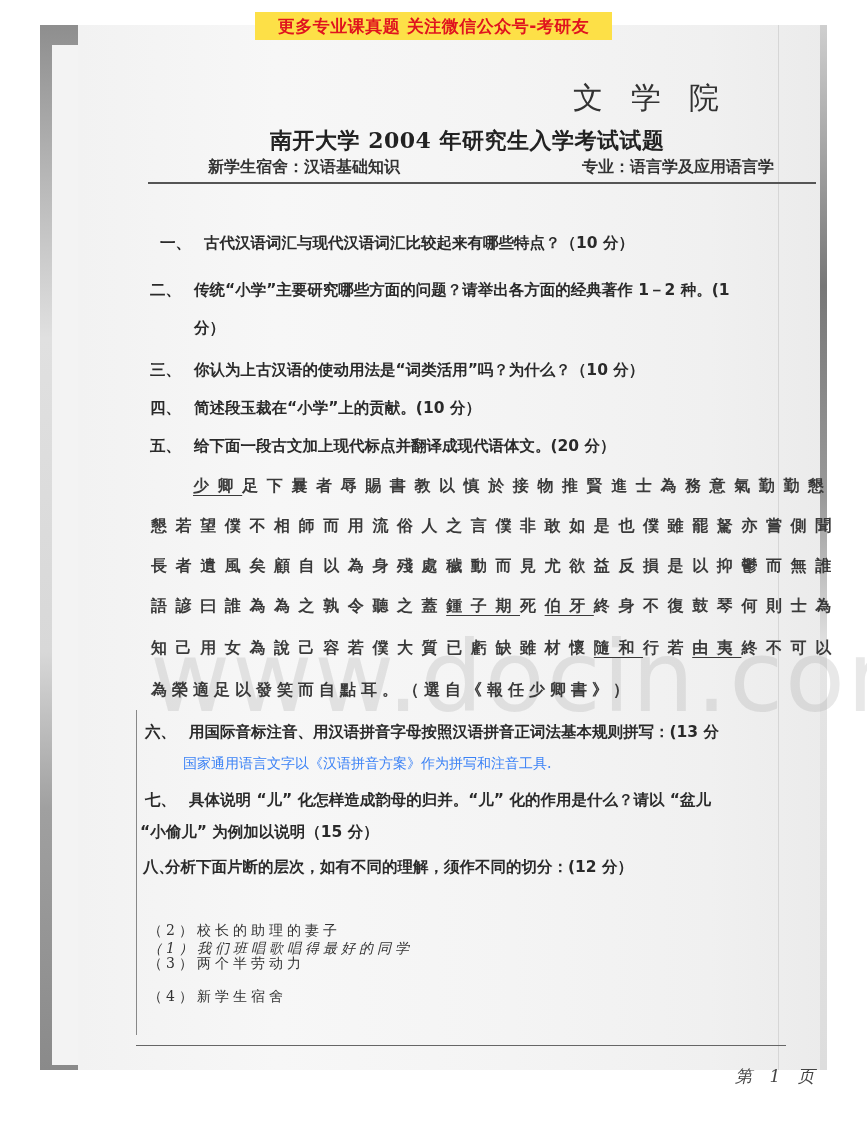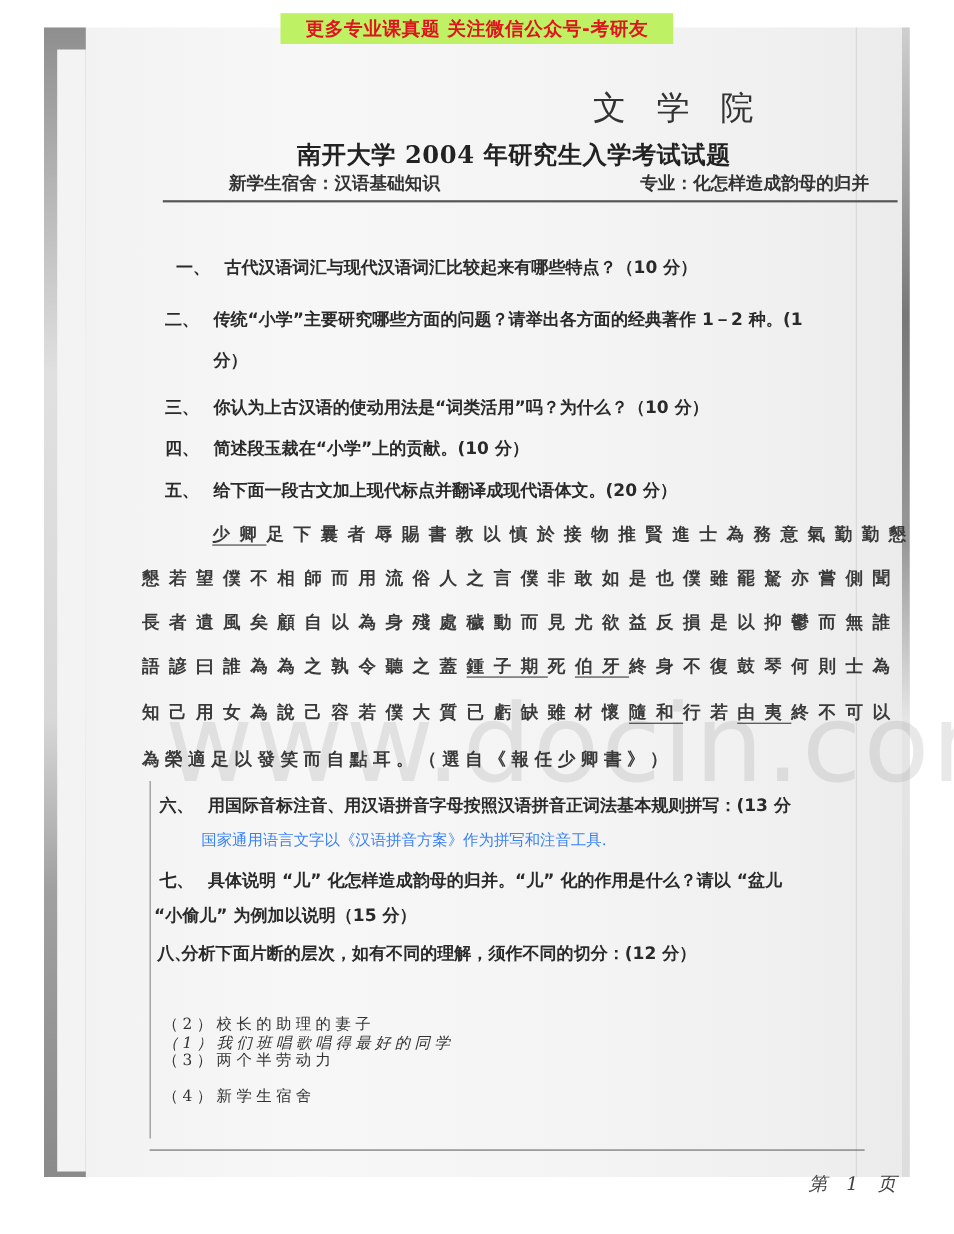--- a/index.html
+++ b/index.html
@@ -20,27 +20,27 @@
       background: #f3f3f3;
     }
     .scan-right-edge {
       position: absolute; left: 820px; top: 25px; width: 7px; height: 1045px;
       background: linear-gradient(180deg, #cfcfcf 0%, #777 25%, #999 45%, #e5e5e5 60%, #dddddd 100%);
     }
     .scan-vline {
       position: absolute; left: 778px; top: 25px; width: 1px; height: 1045px; background: #d6d6d6;
     }
     .watermark-banner {
-      position: absolute; left: 255px; top: 12px; width: 357px; height: 28px; background: #bef264;
+      position: absolute; left: 255px; top: 12px; width: 357px; height: 28px; background: #fde047;
       display: flex; align-items: center; justify-content: center;
       font-family: "DejaVu Sans", "Liberation Sans", sans-serif; font-weight: bold;
       font-size: 17px; color: #e0141e; letter-spacing: 0.5px;
     }
     .faculty {
-      position: absolute; left: 539px; top: 78px; font-size: 30px; letter-spacing: 28px; color: #333;
+      position: absolute; left: 573px; top: 78px; font-size: 30px; letter-spacing: 28px; color: #333;
       font-family: Liberation Serif, serif;
     }
     .title {
       position: absolute; left: 270px; top: 126px; font-size: 22px; font-weight: bold; color: #222; letter-spacing: 0.5px;
     }
     .subject {
       position: absolute; left: 208px; top: 157px; font-size: 16px; font-weight: bold; color: #333;
     }
     .major {
       position: absolute; left: 582px; top: 157px; font-size: 16px; font-weight: bold; color: #333; white-space: nowrap;
@@ -53,21 +53,21 @@
     }
     .frame-bottom {
       position: absolute; left: 136px; top: 1045px; width: 650px; height: 1px; background: #666;
     }
     .q {
       position: absolute; font-size: 15.5px; font-weight: bold; color: #2a2a2a; white-space: nowrap;
       font-family: "DejaVu Sans", "Liberation Sans", sans-serif;
     }
     .q .num { display: inline-block; width: 44px; }
     .classical {
-      position: absolute; left: 129px; font-size: 16px; font-weight: bold; color: #3a3a3a;
+      position: absolute; left: 151px; font-size: 16px; font-weight: bold; color: #3a3a3a;
       letter-spacing: 8.6px; white-space: nowrap; font-family: "DejaVu Serif", serif;
     }
     .classical u { text-decoration: underline; text-underline-offset: 4px; }
     .note {
       position: absolute; left: 183px; top: 755px; font-size: 14px; color: #3b82f6; white-space: nowrap;
       font-family: "DejaVu Serif", serif;
     }
     .sub-item {
       position: absolute; left: 148px; font-size: 14px; color: #333; letter-spacing: 4px; white-space: nowrap;
       font-family: "DejaVu Serif", serif;
@@ -90,21 +90,21 @@
 <div class="scan-vline"></div>
 <div class="scan-right-edge"></div>
 
 <div class="watermark-banner">更多专业课真题 关注微信公众号-考研友</div>
 
 <div class="docin-wm">www.docin.com</div>
 
 <div class="faculty">文学院</div>
 <div class="title">南开大学 2004 年研究生入学考试试题</div>
 <div class="subject">新学生宿舍：汉语基础知识</div>
-<div class="major">专业：化怎样造成韵母的归并</div>
+<div class="major">专业：语言学及应用语言学</div>
 <div class="header-rule"></div>
 
 <div class="q" style="left:160px; top:233px;">
   <span class="num">一、</span><span>古代汉语词汇与现代汉语词汇比较起来有哪些特点？（10 分）</span>
 </div>
 <div class="q" style="left:150px; top:280px;">
   <span class="num">二、</span><span>传统“小学”主要研究哪些方面的问题？请举出各方面的经典著作 1－2 种。(1</span>
 </div>
 <div class="q" style="left:194px; top:318px;">分）</div>
 <div class="q" style="left:150px; top:360px;">

